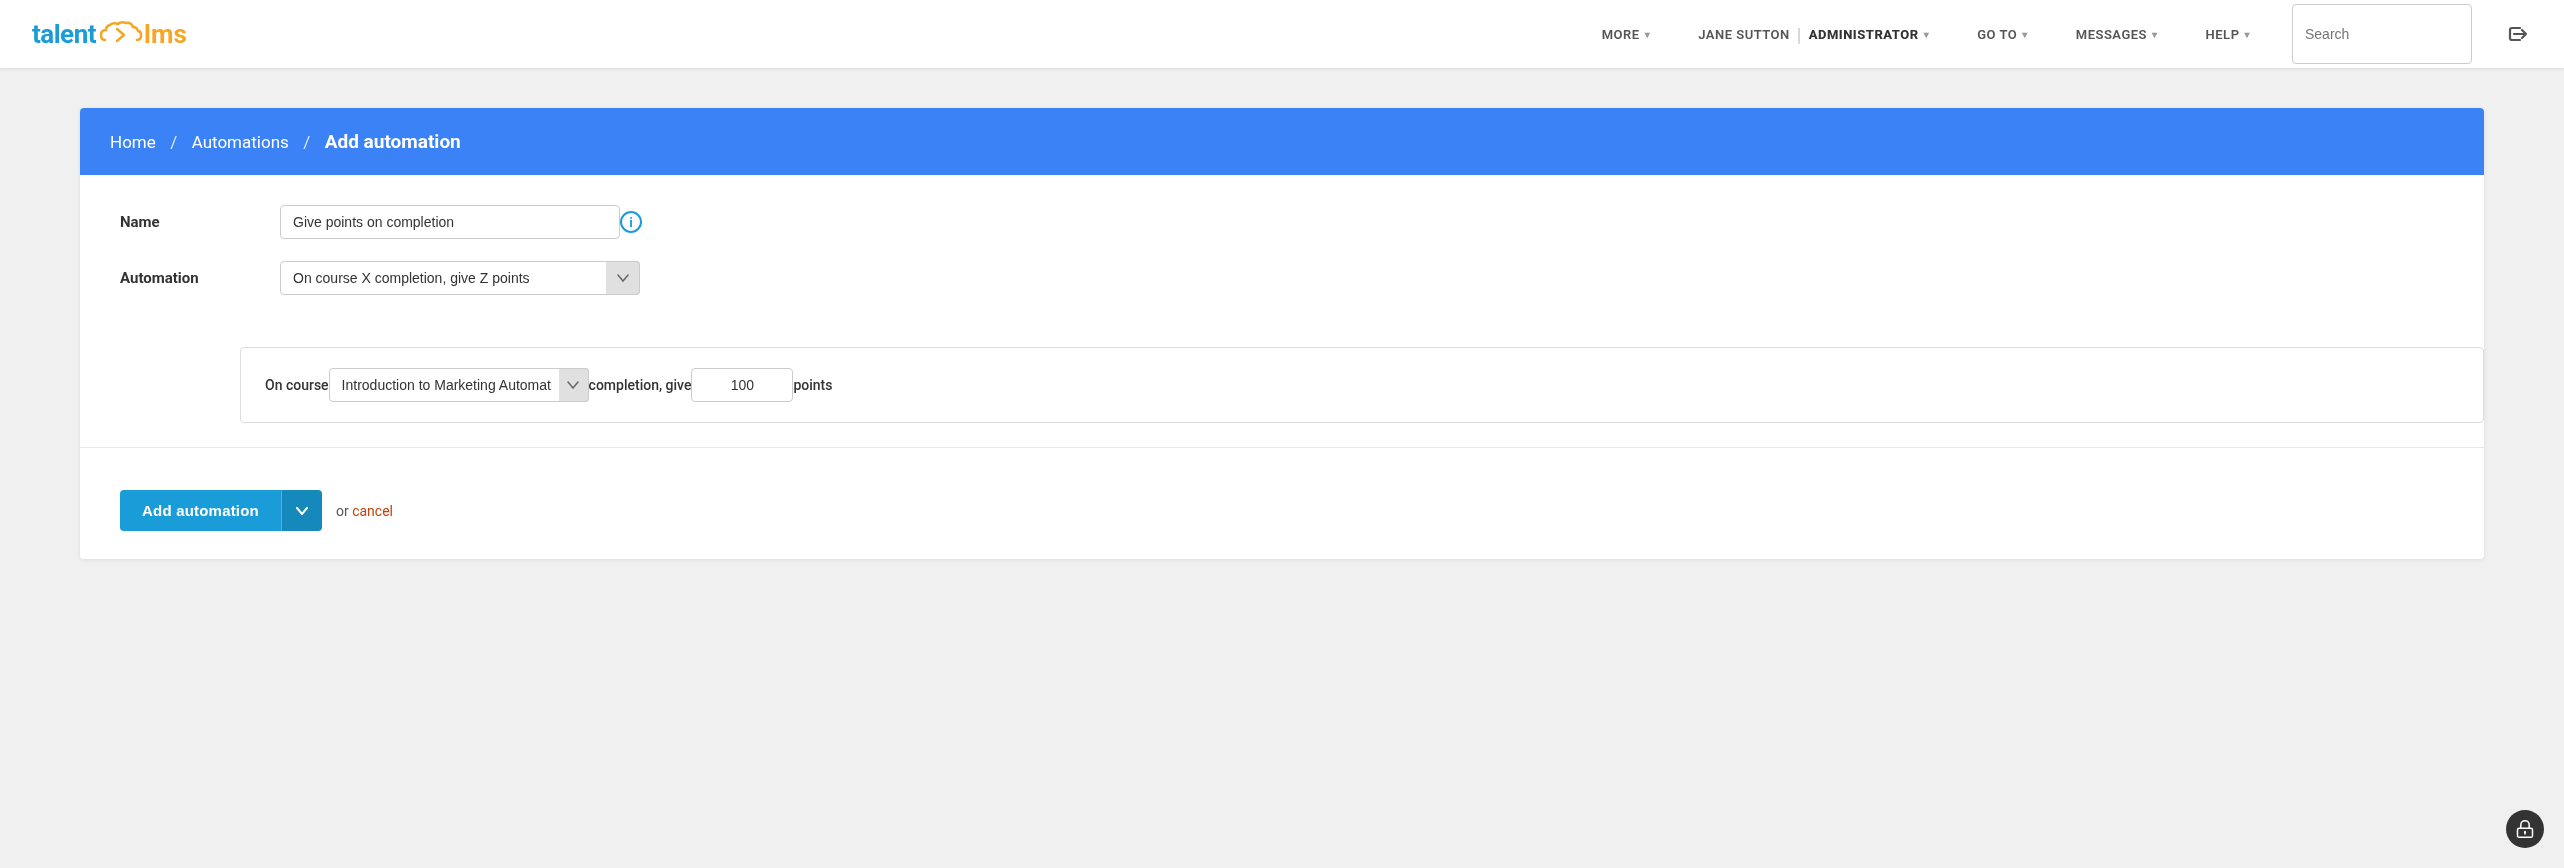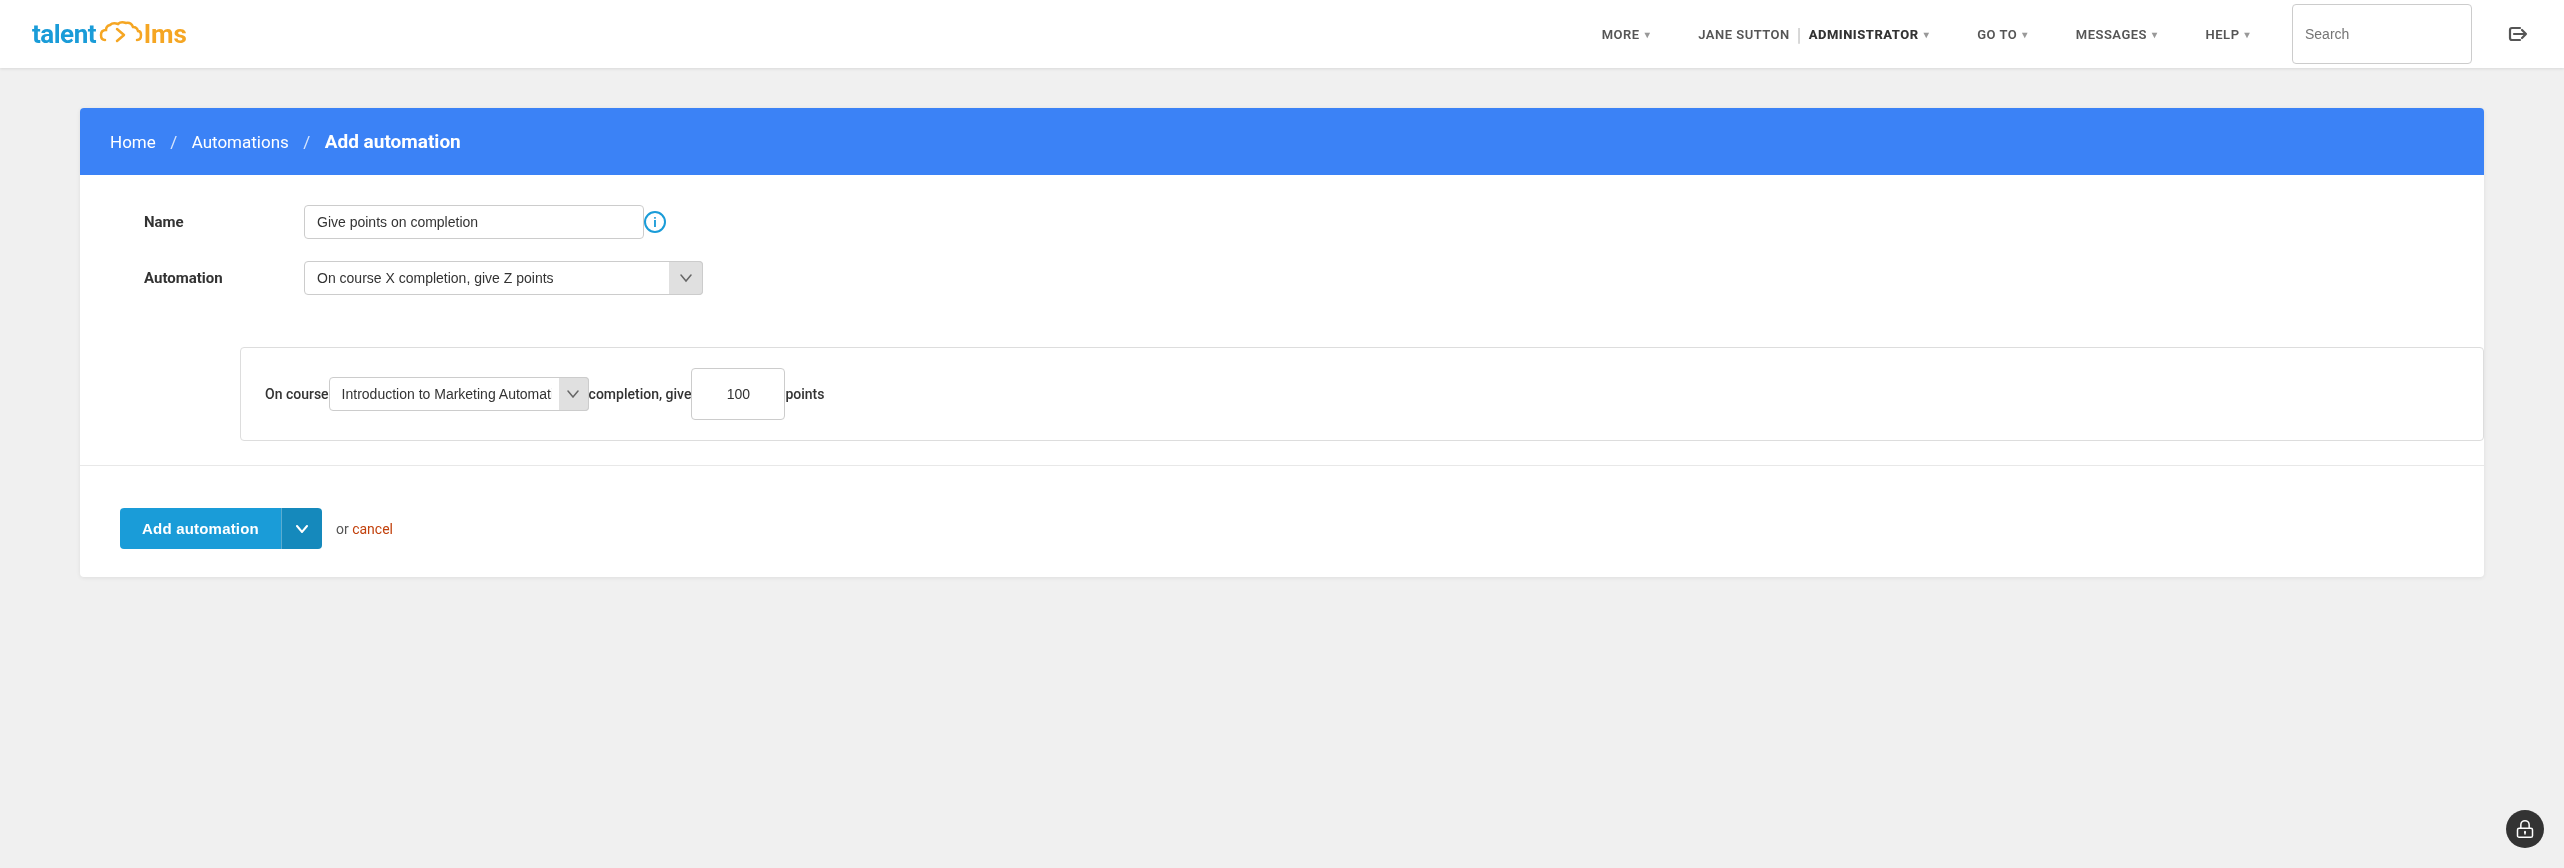--- a/index.html
+++ b/index.html
@@ -116,21 +116,21 @@
       margin: 0 6px;
       color: rgba(255,255,255,0.8);
     }
     .breadcrumb-text .current {
       font-weight: 700;
       font-size: 19px;
     }
 
     
     .form-area {
-      padding: 30px 64px;
+      padding: 30px 40px;
     }
     .form-row {
       display: flex;
       align-items: flex-start;
       margin-bottom: 22px;
     }
     .form-label {
       width: 160px;
       font-weight: 700;
       font-size: 15px;
@@ -170,21 +170,21 @@
       display: inline-flex;
     }
     .select-input {
       appearance: none;
       -webkit-appearance: none;
       border: 1px solid #ccc;
       border-radius: 4px;
       padding: 8px 36px 8px 12px;
       font-size: 14px;
       color: #333;
-      width: 399px;
+      width: 360px;
       background: #fff;
       cursor: pointer;
       outline: none;
     }
     .select-arrow {
       position: absolute;
       right: 0;
       top: 0;
       bottom: 0;
       width: 34px;
@@ -247,24 +247,24 @@
       border-left: none;
       border-radius: 0 4px 4px 0;
       display: flex;
       align-items: center;
       justify-content: center;
       pointer-events: none;
     }
     .points-input {
       border: 1px solid #ccc;
       border-radius: 4px;
-      padding: 17px 12px;
-      font-size: 14px;
-      color: #333;
-      width: 94px;
+      padding: 8px 12px;
+      font-size: 14px;
+      color: #333;
+      width: 102px;
       outline: none;
       text-align: center;
     }
 
     
     .divider {
       border: none;
       border-top: 1px solid #e8e8e8;
       margin: 10px 0 24px 0;
     }

